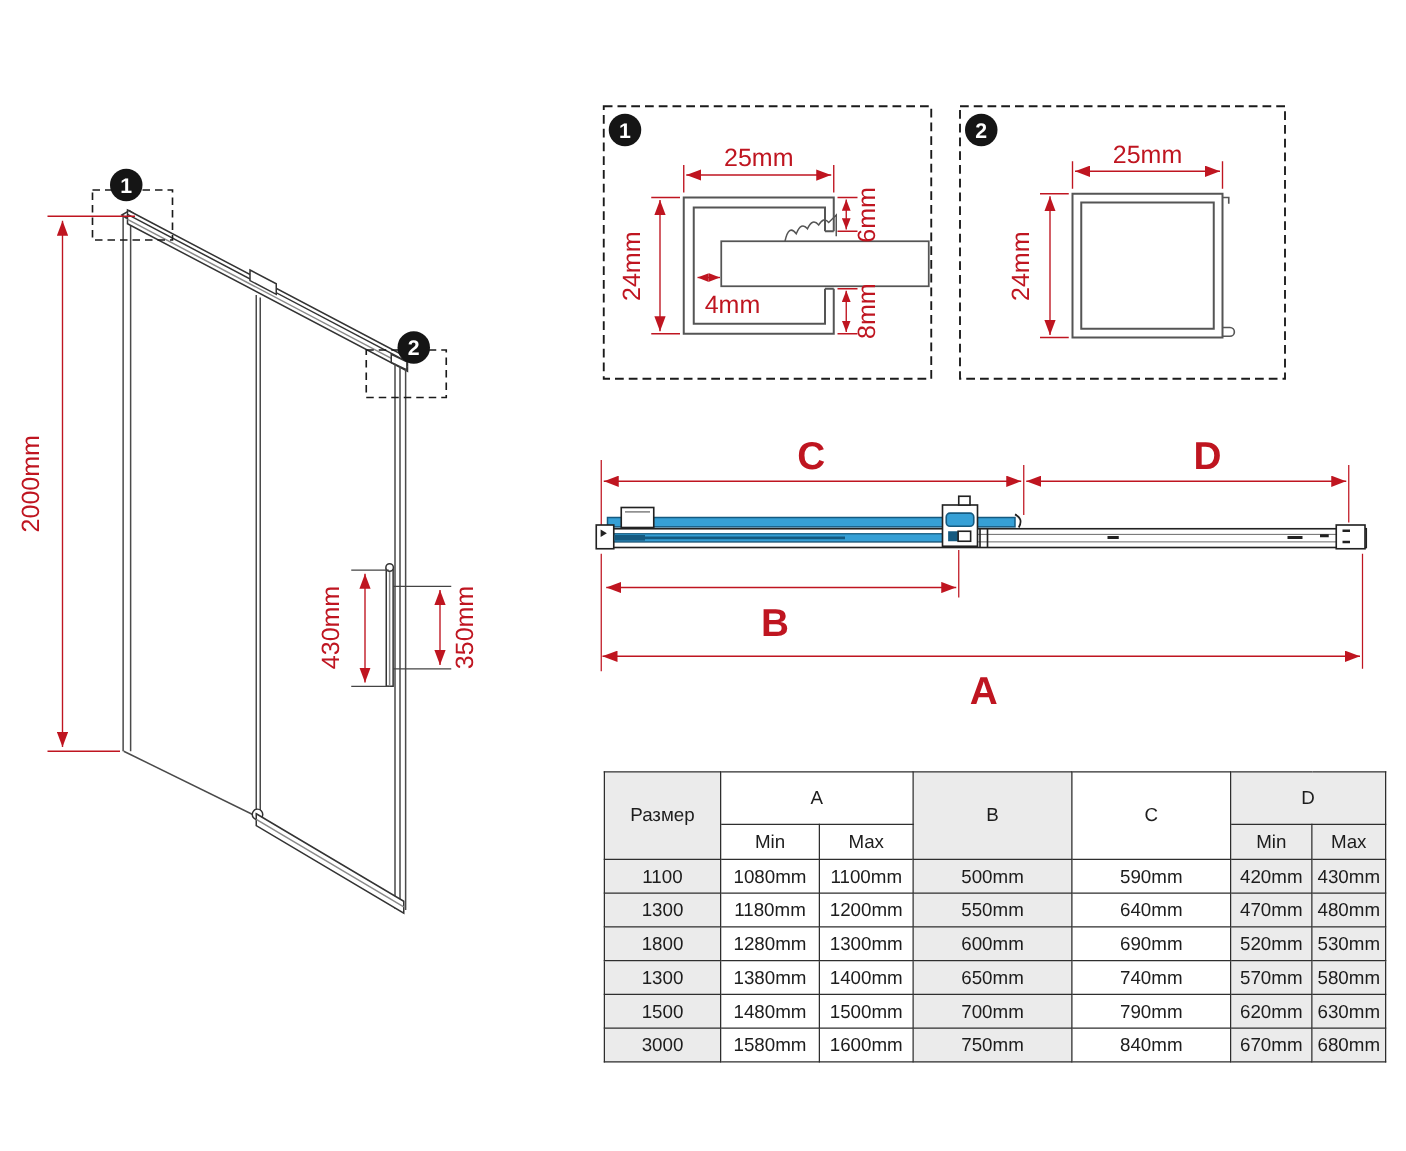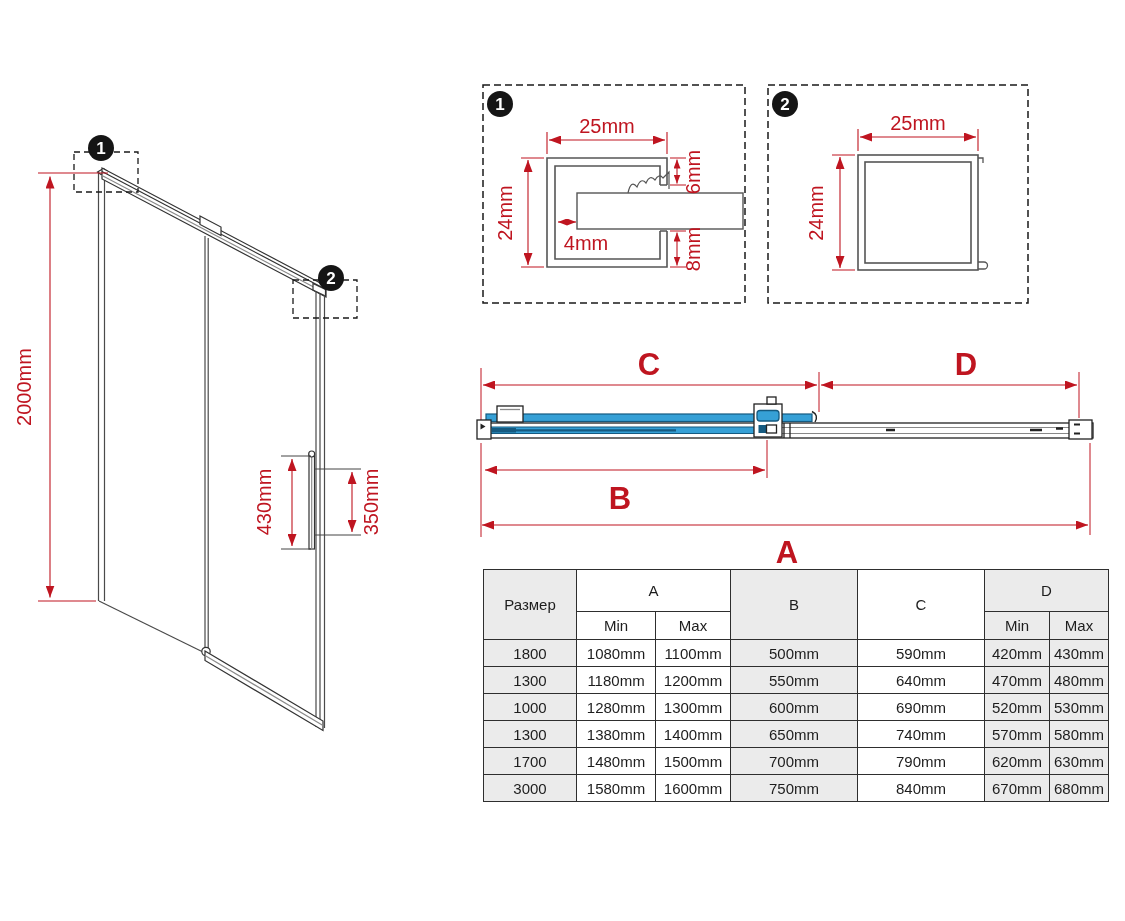--- a/index.html
+++ b/index.html
@@ -5,21 +5,21 @@
   html,body{margin:0;padding:0;background:#fff;}
   .canvas{position:relative;width:1125px;height:921px;background:#ffffff;overflow:hidden;
           font-family:"Liberation Sans",sans-serif;}
   svg{position:absolute;left:0;top:0;}
   svg text{font-family:"Liberation Sans",sans-serif;}
   .dimtext{fill:#bf1520;font-size:20px;}
   .biglabel{fill:#bf1520;font-size:31px;font-weight:bold;}
   .callout-num{fill:#ffffff;font-size:17px;font-weight:bold;}
 
   
-  table.dt{position:absolute;left:483px;top:569px;border-collapse:collapse;table-layout:fixed;
+  table.dt{position:absolute;left:483px;top:617px;border-collapse:collapse;table-layout:fixed;
            background:#fff;}
   table.dt td,table.dt th{border:1px solid #2e2e2e;text-align:center;vertical-align:middle;
            padding:0;font-weight:normal;color:#1d1d1d;font-size:15px;}
   table.dt tr.hr1{height:42px;}
   table.dt tr.hr2{height:28px;}
   table.dt tr.dr{height:27px;}
   .gray{background:#ebebeb;}
   .red-letter{color:#bf1520;font-size:27px;font-weight:bold;}
   .minmax{font-weight:bold;}
   .size-cell{font-weight:bold;background:#ebebeb;}
@@ -238,57 +238,57 @@
       <td colspan="2" class="red-letter gray">D</td>
     </tr>
     <tr class="hr2">
       <td class="minmax">Min</td>
       <td class="minmax">Max</td>
       <td class="minmax gray">Min</td>
       <td class="minmax gray">Max</td>
     </tr>
 
     <tr class="dr">
-      <td class="size-cell">1800</td>
+      <td class="size-cell">1100</td>
       <td>1080mm</td>
       <td>1100mm</td>
       <td class="gray">500mm</td>
       <td>590mm</td>
       <td class="gray">420mm</td>
       <td class="gray">430mm</td>
     </tr>
     <tr class="dr">
       <td class="size-cell">1300</td>
       <td>1180mm</td>
       <td>1200mm</td>
       <td class="gray">550mm</td>
       <td>640mm</td>
       <td class="gray">470mm</td>
       <td class="gray">480mm</td>
     </tr>
     <tr class="dr">
-      <td class="size-cell">1000</td>
+      <td class="size-cell">1800</td>
       <td>1280mm</td>
       <td>1300mm</td>
       <td class="gray">600mm</td>
       <td>690mm</td>
       <td class="gray">520mm</td>
       <td class="gray">530mm</td>
     </tr>
     <tr class="dr">
       <td class="size-cell">1300</td>
       <td>1380mm</td>
       <td>1400mm</td>
       <td class="gray">650mm</td>
       <td>740mm</td>
       <td class="gray">570mm</td>
       <td class="gray">580mm</td>
     </tr>
     <tr class="dr">
-      <td class="size-cell">1700</td>
+      <td class="size-cell">1500</td>
       <td>1480mm</td>
       <td>1500mm</td>
       <td class="gray">700mm</td>
       <td>790mm</td>
       <td class="gray">620mm</td>
       <td class="gray">630mm</td>
     </tr>
     <tr class="dr">
       <td class="size-cell">3000</td>
       <td>1580mm</td>

